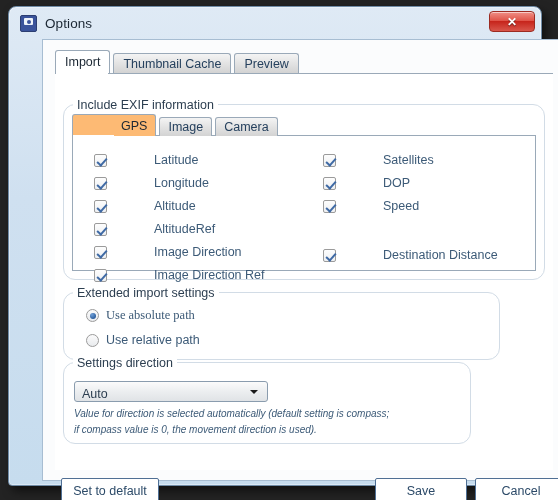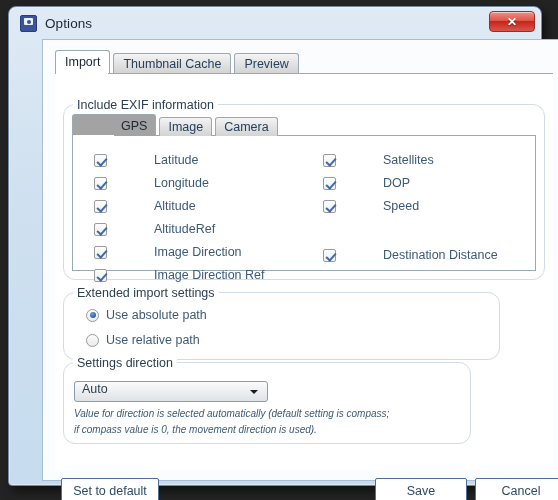--- a/index.html
+++ b/index.html
@@ -171,21 +171,21 @@
     border: 1px solid #9aa9b8;
     border-bottom: none;
     border-radius: 3px 3px 0 0;
     background: linear-gradient(to bottom, #f4f4f4 0%, #e3e3e3 50%, #d3d3d3 100%);
     margin-right: 3px;
     box-sizing: border-box;
     cursor: default;
   }
   .inner-tab.active {
     height: 22px;
-    background: #a3a3a3;
+    background: #fdba74;
     color: #1b2733;
     padding-left: 48px;
   }
   .inner-panel {
     position: absolute;
     left: 8px; top: 30px;
     width: 464px; height: 136px;
     border: 1px solid #9aa9b8;
     background: #ffffff;
     box-sizing: border-box;
@@ -262,21 +262,21 @@
 
   
   .combo {
     position: absolute;
     left: 10px; top: 18px;
     width: 194px; height: 21px;
     border: 1px solid #8a9cae;
     border-radius: 3px;
     background: linear-gradient(to bottom, #fbfbfb 0%, #eceef0 50%, #e0e3e6 100%);
     box-sizing: border-box;
-    display: flex; align-items: flex-start;
+    display: flex; align-items: flex-end;
     cursor: default;
   }
   .combo-value {
     font-size: 12.5px;
     color: #2c3e50;
     margin-left: 7px;
   }
   .combo-arrow {
     position: absolute;
     right: 9px; top: 8px;
@@ -385,21 +385,21 @@
           <span class="cb-label">Speed</span>
         </div>
         <div class="cb-row" style="left:259px; top:143px;">
           <span class="cb checked"></span>
           <span class="cb-label">Destination Distance</span>
         </div>
       </div>
 
       <div class="group" id="group-ext">
         <span class="legend">Extended import settings</span>
-        <div class="rb-row" style="left:22px; top:15px;">
+        <div class="rb-row" style="left:22px; top:15px;font-family:Liberation Serif, serif;">
           <span class="rb selected"></span>
           <span class="rb-label">Use absolute path</span>
         </div>
         <div class="rb-row" style="left:22px; top:40px;">
           <span class="rb"></span>
           <span class="rb-label">Use relative path</span>
         </div>
       </div>
 
       <div class="group" id="group-dir">

